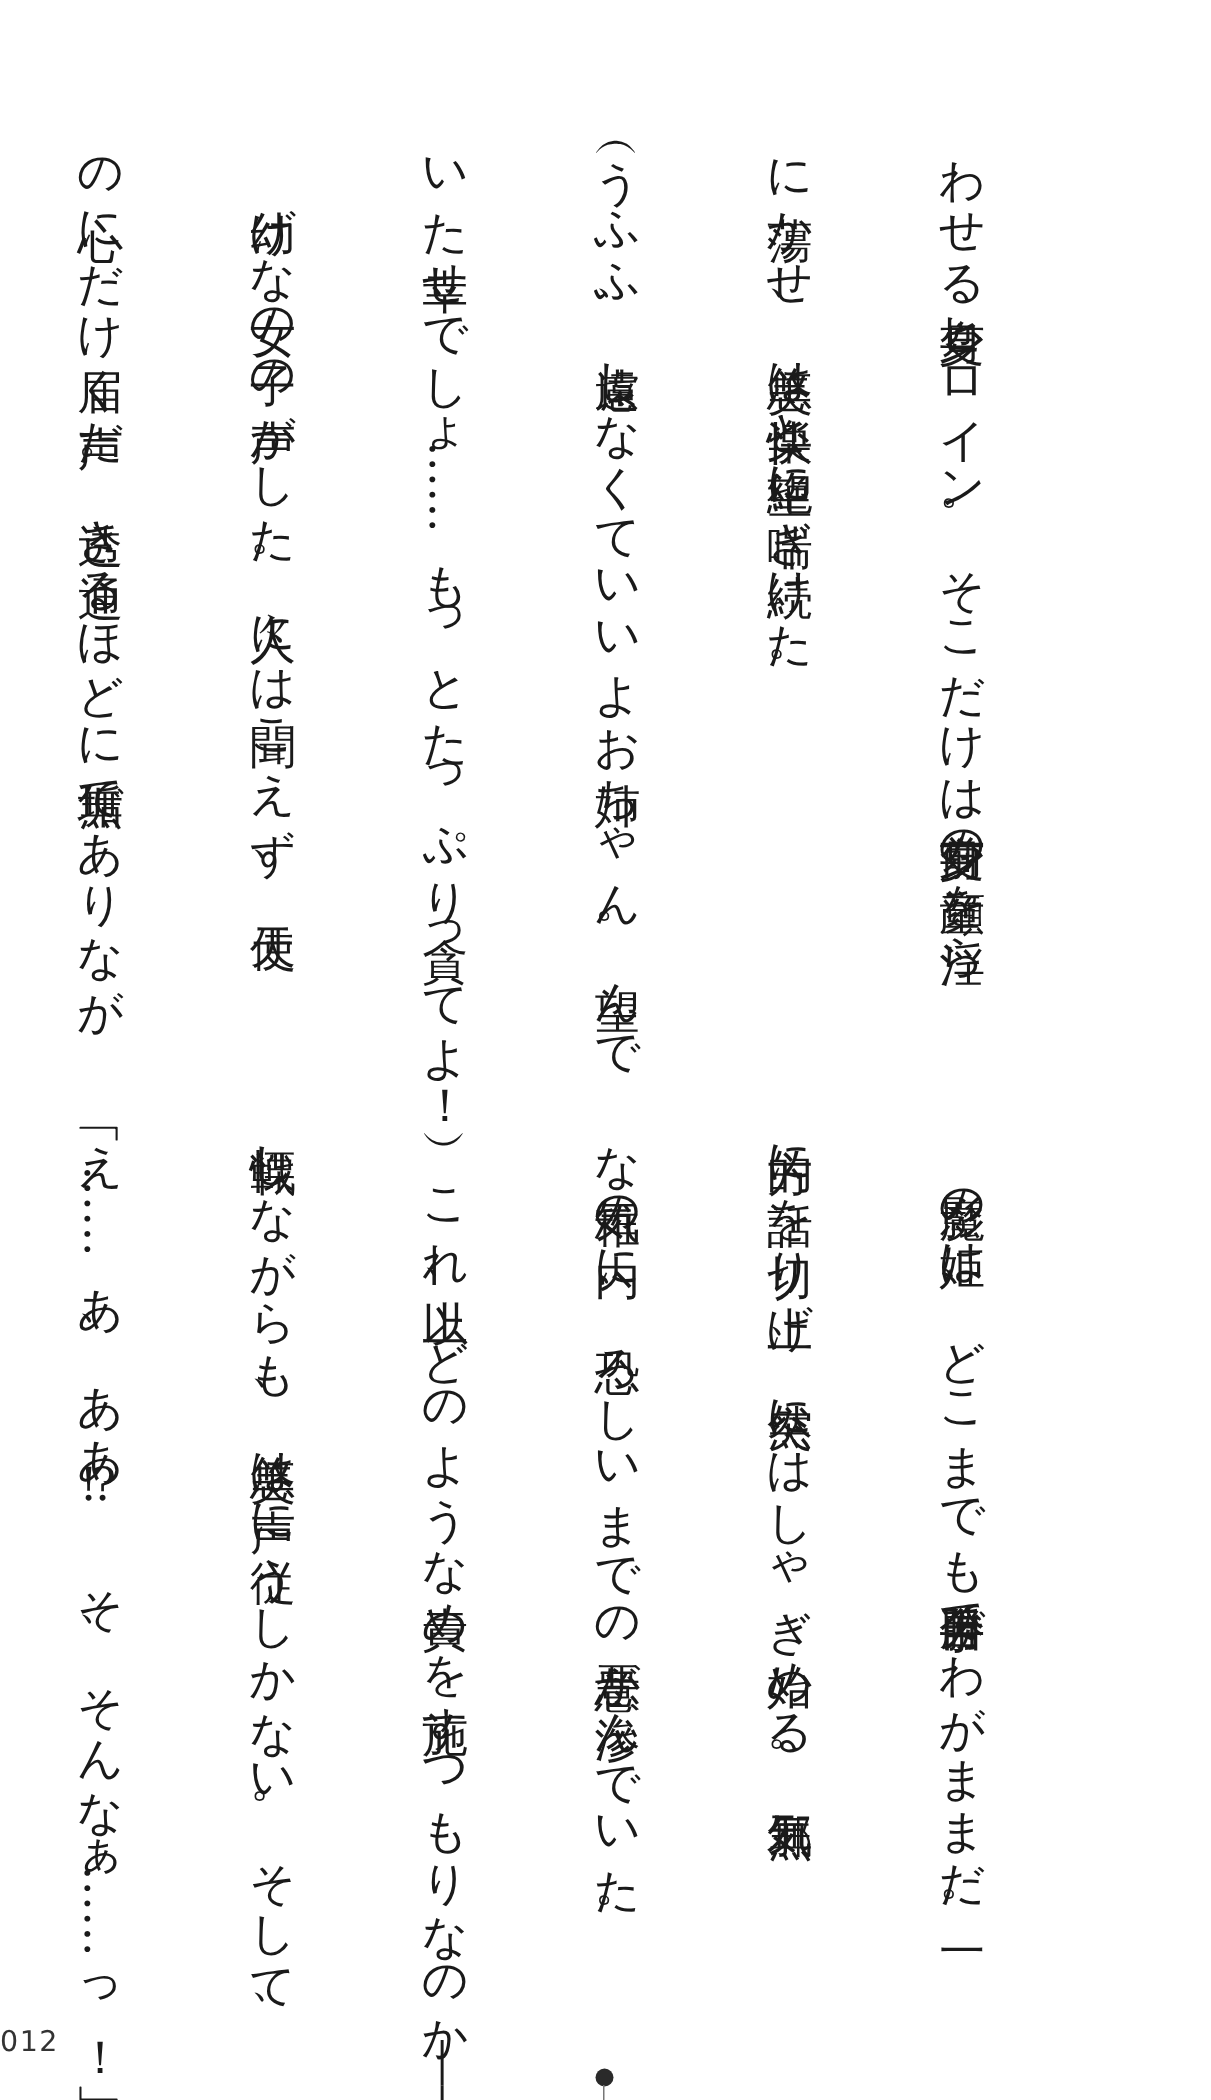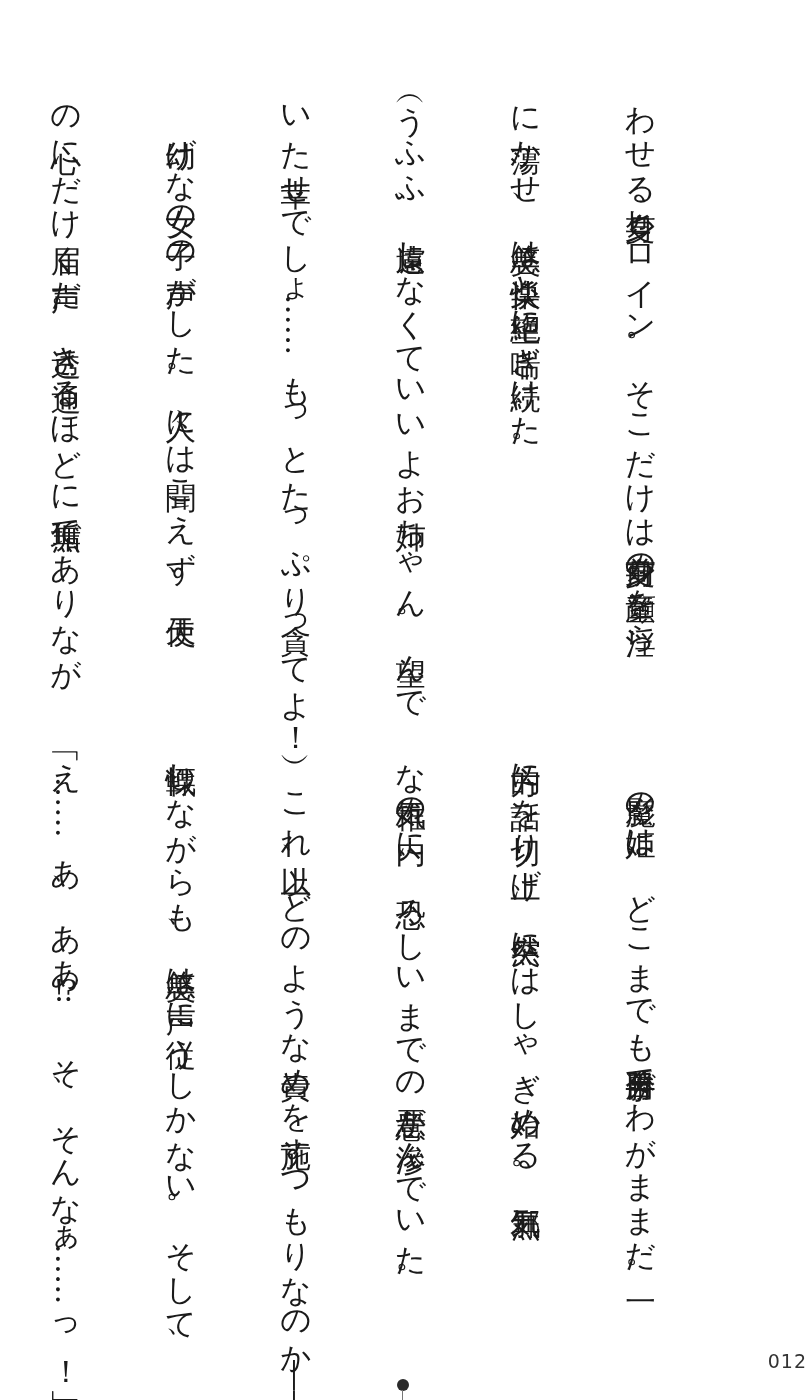--- a/index.html
+++ b/index.html
@@ -11,21 +11,21 @@
     -webkit-writing-mode:vertical-rl;
     font-size:30.5px;
     line-height:38.3px;
     letter-spacing:0px;
     white-space:pre;
   }
   .block.top { right:71px; top:85px; height:612px; }
   .block.bottom { right:71px; top:742px; height:612px; }
   .col { display:block; }
   .page-number {
-    position:absolute; left:0; width:807px; top:1350px; text-align:right;
+    position:absolute; left:0; width:807px; top:1350px; text-align:left;
     font-family:"DejaVu Sans","Liberation Sans",sans-serif; font-size:19px; color:#333;
     letter-spacing:1px;
   }
   .page-dot {
     position:absolute; left:397px; top:1379px; width:12px; height:12px;
     border-radius:50%; background:#2a2a2a;
   }
   .page-dot-stem {
     position:absolute; left:402px; top:1390px; width:1px; height:10px; background:#777;
   }

